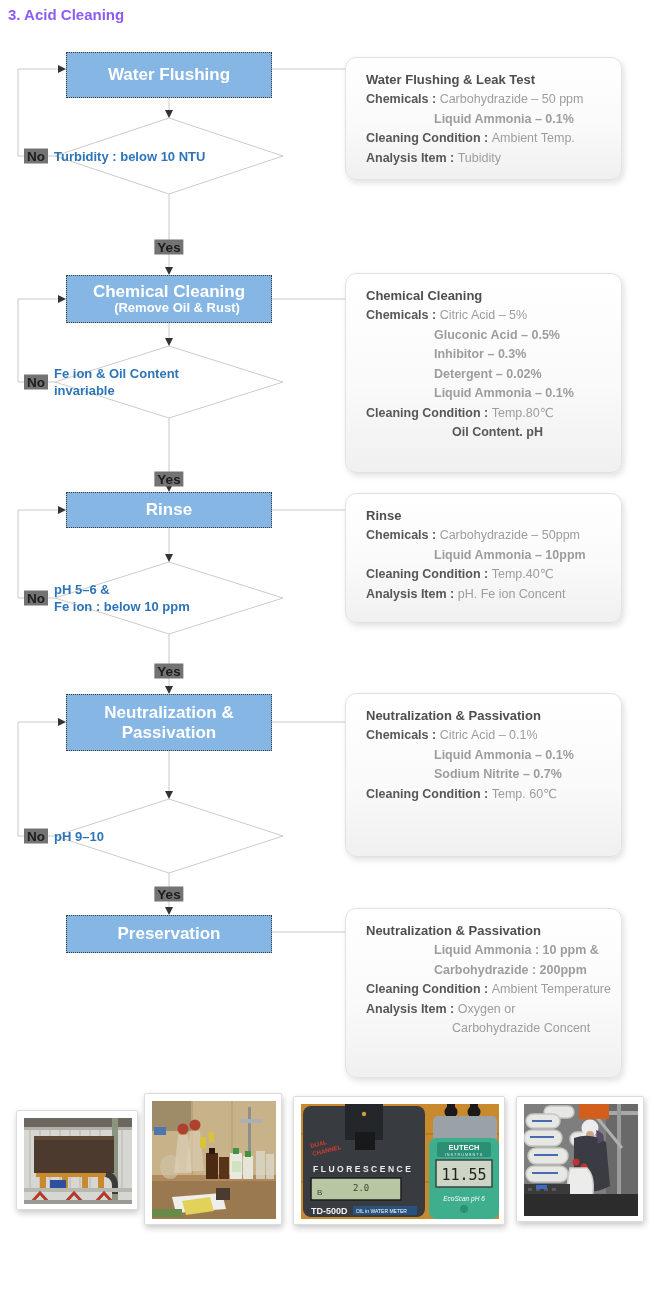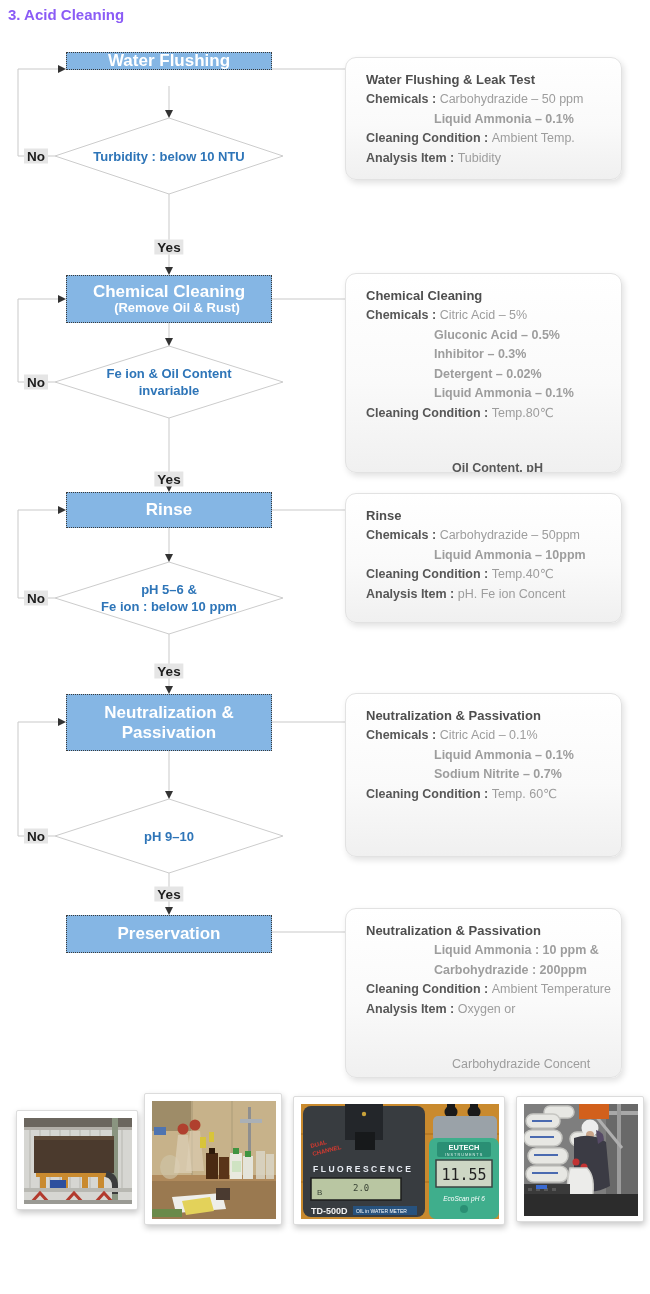--- a/index.html
+++ b/index.html
@@ -12,39 +12,39 @@
   }
   svg.connectors{position:absolute;left:0;top:0;z-index:0;}
   .flow-box{
     position:absolute;left:66px;width:206px;box-sizing:border-box;z-index:2;
     background:#85b6e4;border:1px dotted #3a3a3a;color:#ffffff;text-align:center;
     display:flex;flex-direction:column;justify-content:center;line-height:1.15;
   }
   .box-line{display:block;font-size:17px;font-weight:bold;}
   .box-sub{display:block;font-size:13px;font-weight:bold;padding-left:16px;}
   .diamond-label{
-    position:absolute;width:230px;margin-left:-115px;text-align:center;z-index:2;
+    position:absolute;width:230px;margin-left:-115px;text-align:left;z-index:2;
     color:#2e75b8;font-size:13px;font-weight:bold;line-height:17px;transform:translateY(-50%);
   }
   .diamond-label span{display:block;}
   .edge-label{
-    position:absolute;z-index:3;background:#e5e5e5;padding:0 3px;color:#1c1c1c;
+    position:absolute;z-index:3;background:#737373;padding:0 3px;color:#1c1c1c;
     font-size:13.5px;font-weight:bold;transform:translate(-50%,-50%);
   }
   .info-card{
     position:absolute;left:345px;width:277px;box-sizing:border-box;z-index:2;
     border:1px solid #e2e2e2;border-radius:11px;
     background:linear-gradient(180deg,#ffffff 0%,#fafafa 55%,#f0f0f0 100%);
     box-shadow:2px 3px 6px rgba(0,0,0,0.12);
     padding:12px 14px 0 20px;overflow:hidden;
   }
   .card-title{font-size:13px;font-weight:bold;color:#4e4e4e;line-height:20px;}
   .card-line{font-size:12.5px;line-height:19.5px;white-space:nowrap;}
   .card-line.indent-1{padding-left:68px;font-weight:bold;}
-  .card-line.indent-2{padding-left:86px;margin-top:36px;}
+  .card-line.indent-2{padding-left:86px;}
   .line-label{color:#575757;font-weight:bold;}
   .line-value{color:#9d9d9d;}
   .line-value.dark{color:#575757;font-weight:bold;}
   .photo{
     position:absolute;background:#ffffff;border:1px solid #dcdcdc;box-sizing:border-box;
     padding:7px;box-shadow:1px 3px 6px rgba(0,0,0,0.22);z-index:2;border-radius:2px;
   }
   .photo svg{display:block;}
 </style>
 </head>
@@ -94,21 +94,21 @@
         <path d="M165 686 L173 686 L169 694 Z"></path>
       <path d="M165 791 L173 791 L169 799 Z"></path>
         <path d="M165 907 L173 907 L169 915 Z"></path>
       <path d="M58 65 L58 73 L66 69 Z"></path>
         <path d="M58 295 L58 303 L66 299 Z"></path>
       <path d="M58 506 L58 514 L66 510 Z"></path>
         <path d="M58 718 L58 726 L66 722 Z"></path>
     </g>
   </svg>
 
-  <div class="flow-box" style="top:52px;height:18px">
+  <div class="flow-box" style="top:52px;height:46px">
     <span class="box-line">Water Flushing</span>
   </div>
   <div class="flow-box" style="top:275px;height:48px">
     <span class="box-line">Chemical Cleaning</span>
     <span class="box-sub">(Remove Oil &amp; Rust)</span>
   </div>
   <div class="flow-box" style="top:492px;height:36px">
     <span class="box-line">Rinse</span>
   </div>
   <div class="flow-box" style="top:694px;height:57px">

